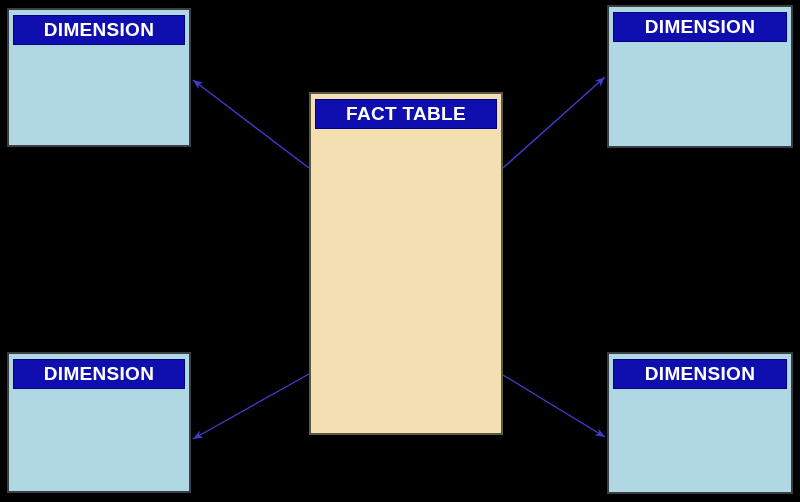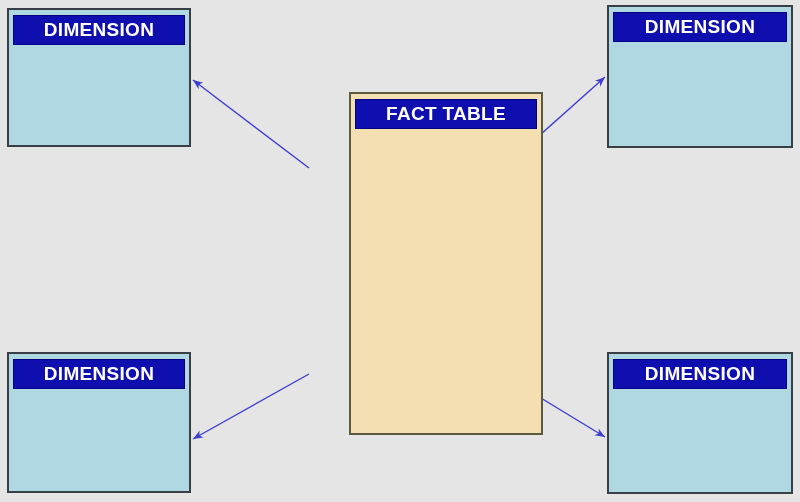--- a/index.html
+++ b/index.html
@@ -5,21 +5,21 @@
   html, body {
     margin: 0;
     padding: 0;
     background: #FFFFFF;
     font-family: "Liberation Sans", sans-serif;
   }
   .canvas {
     position: relative;
     width: 800px;
     height: 502px;
-    background: #e5e5e5;
+    background: #000000;
     overflow: hidden;
   }
   .connectors {
     position: absolute;
     left: 0;
     top: 0;
     width: 800px;
     height: 502px;
     pointer-events: none;
   }
@@ -27,21 +27,20 @@
     position: absolute;
     box-sizing: border-box;
   }
   .dim-box {
     background: #B0D8E2;
     border: 2px solid #3A3F45;
   }
   .fact-box {
     background: #F3DFB2;
     border: 2px solid #5C5941;
-    margin-left: 40px;
   }
   .box-header {
     margin: 5px 4px 0 4px;
     height: 30px;
     background: #0F0FB0;
     border: 1px solid #000080;
     box-sizing: border-box;
     color: #FFFFFF;
     font-size: 19px;
     font-weight: bold;

